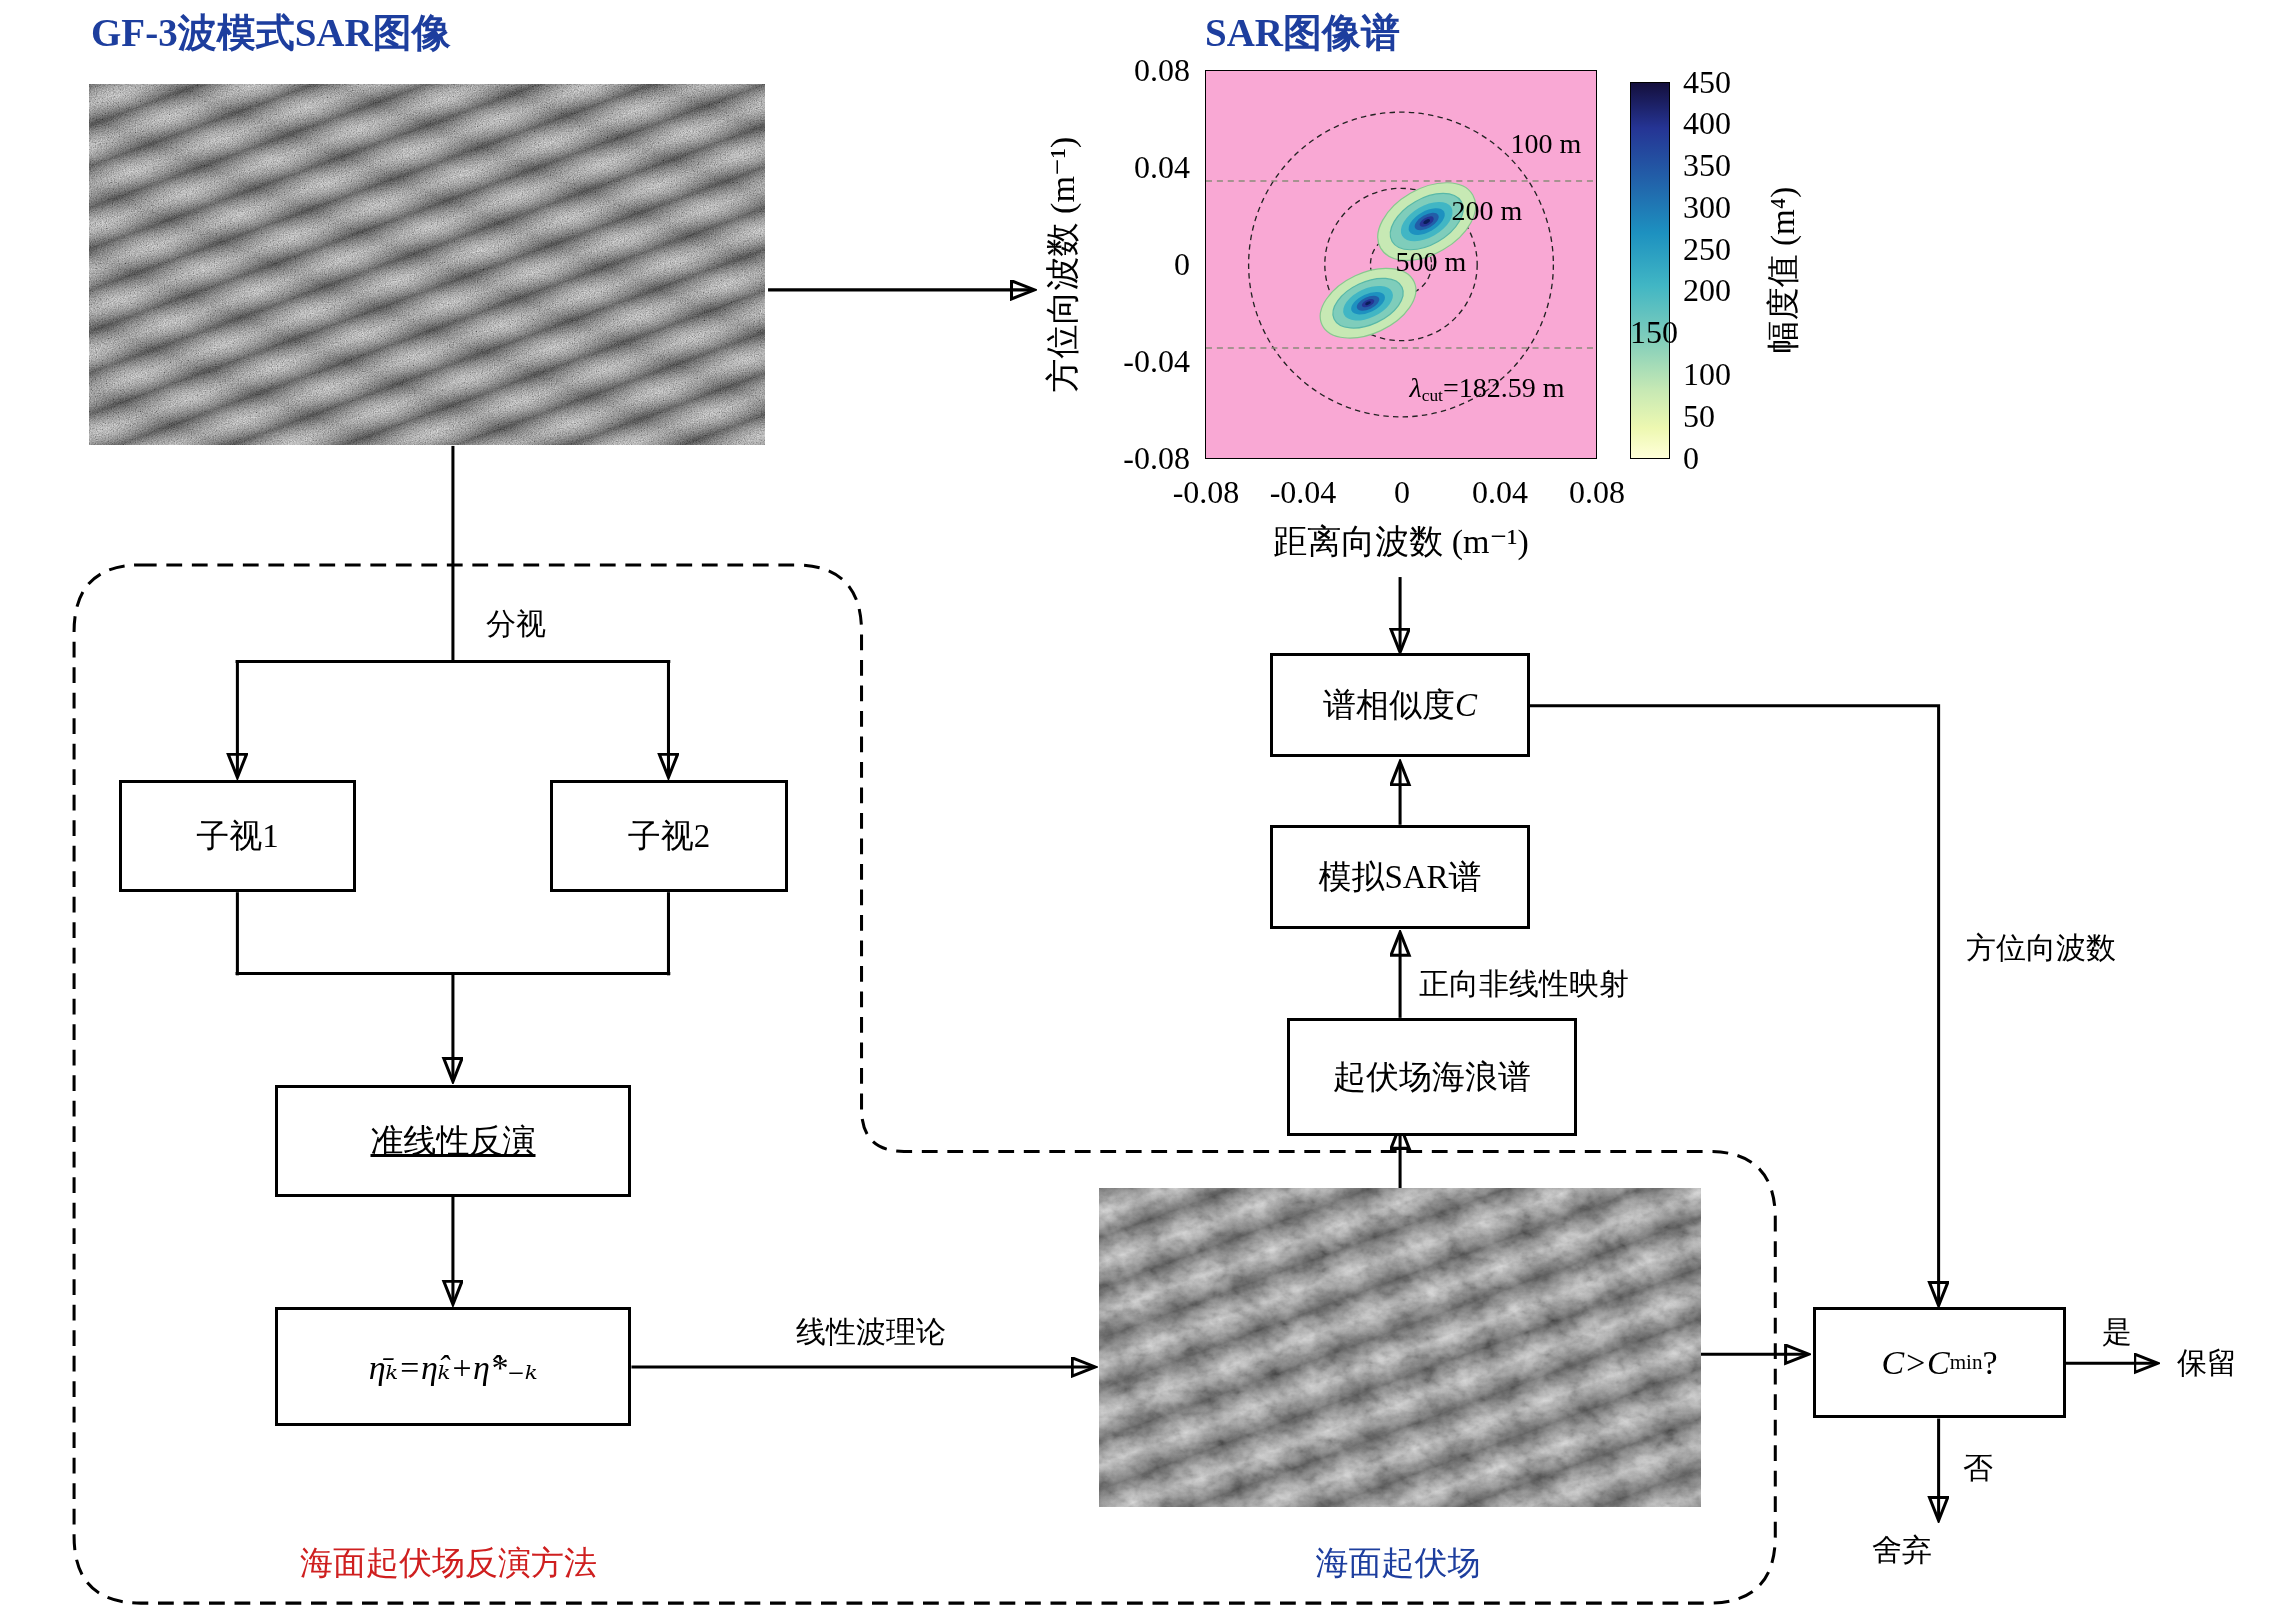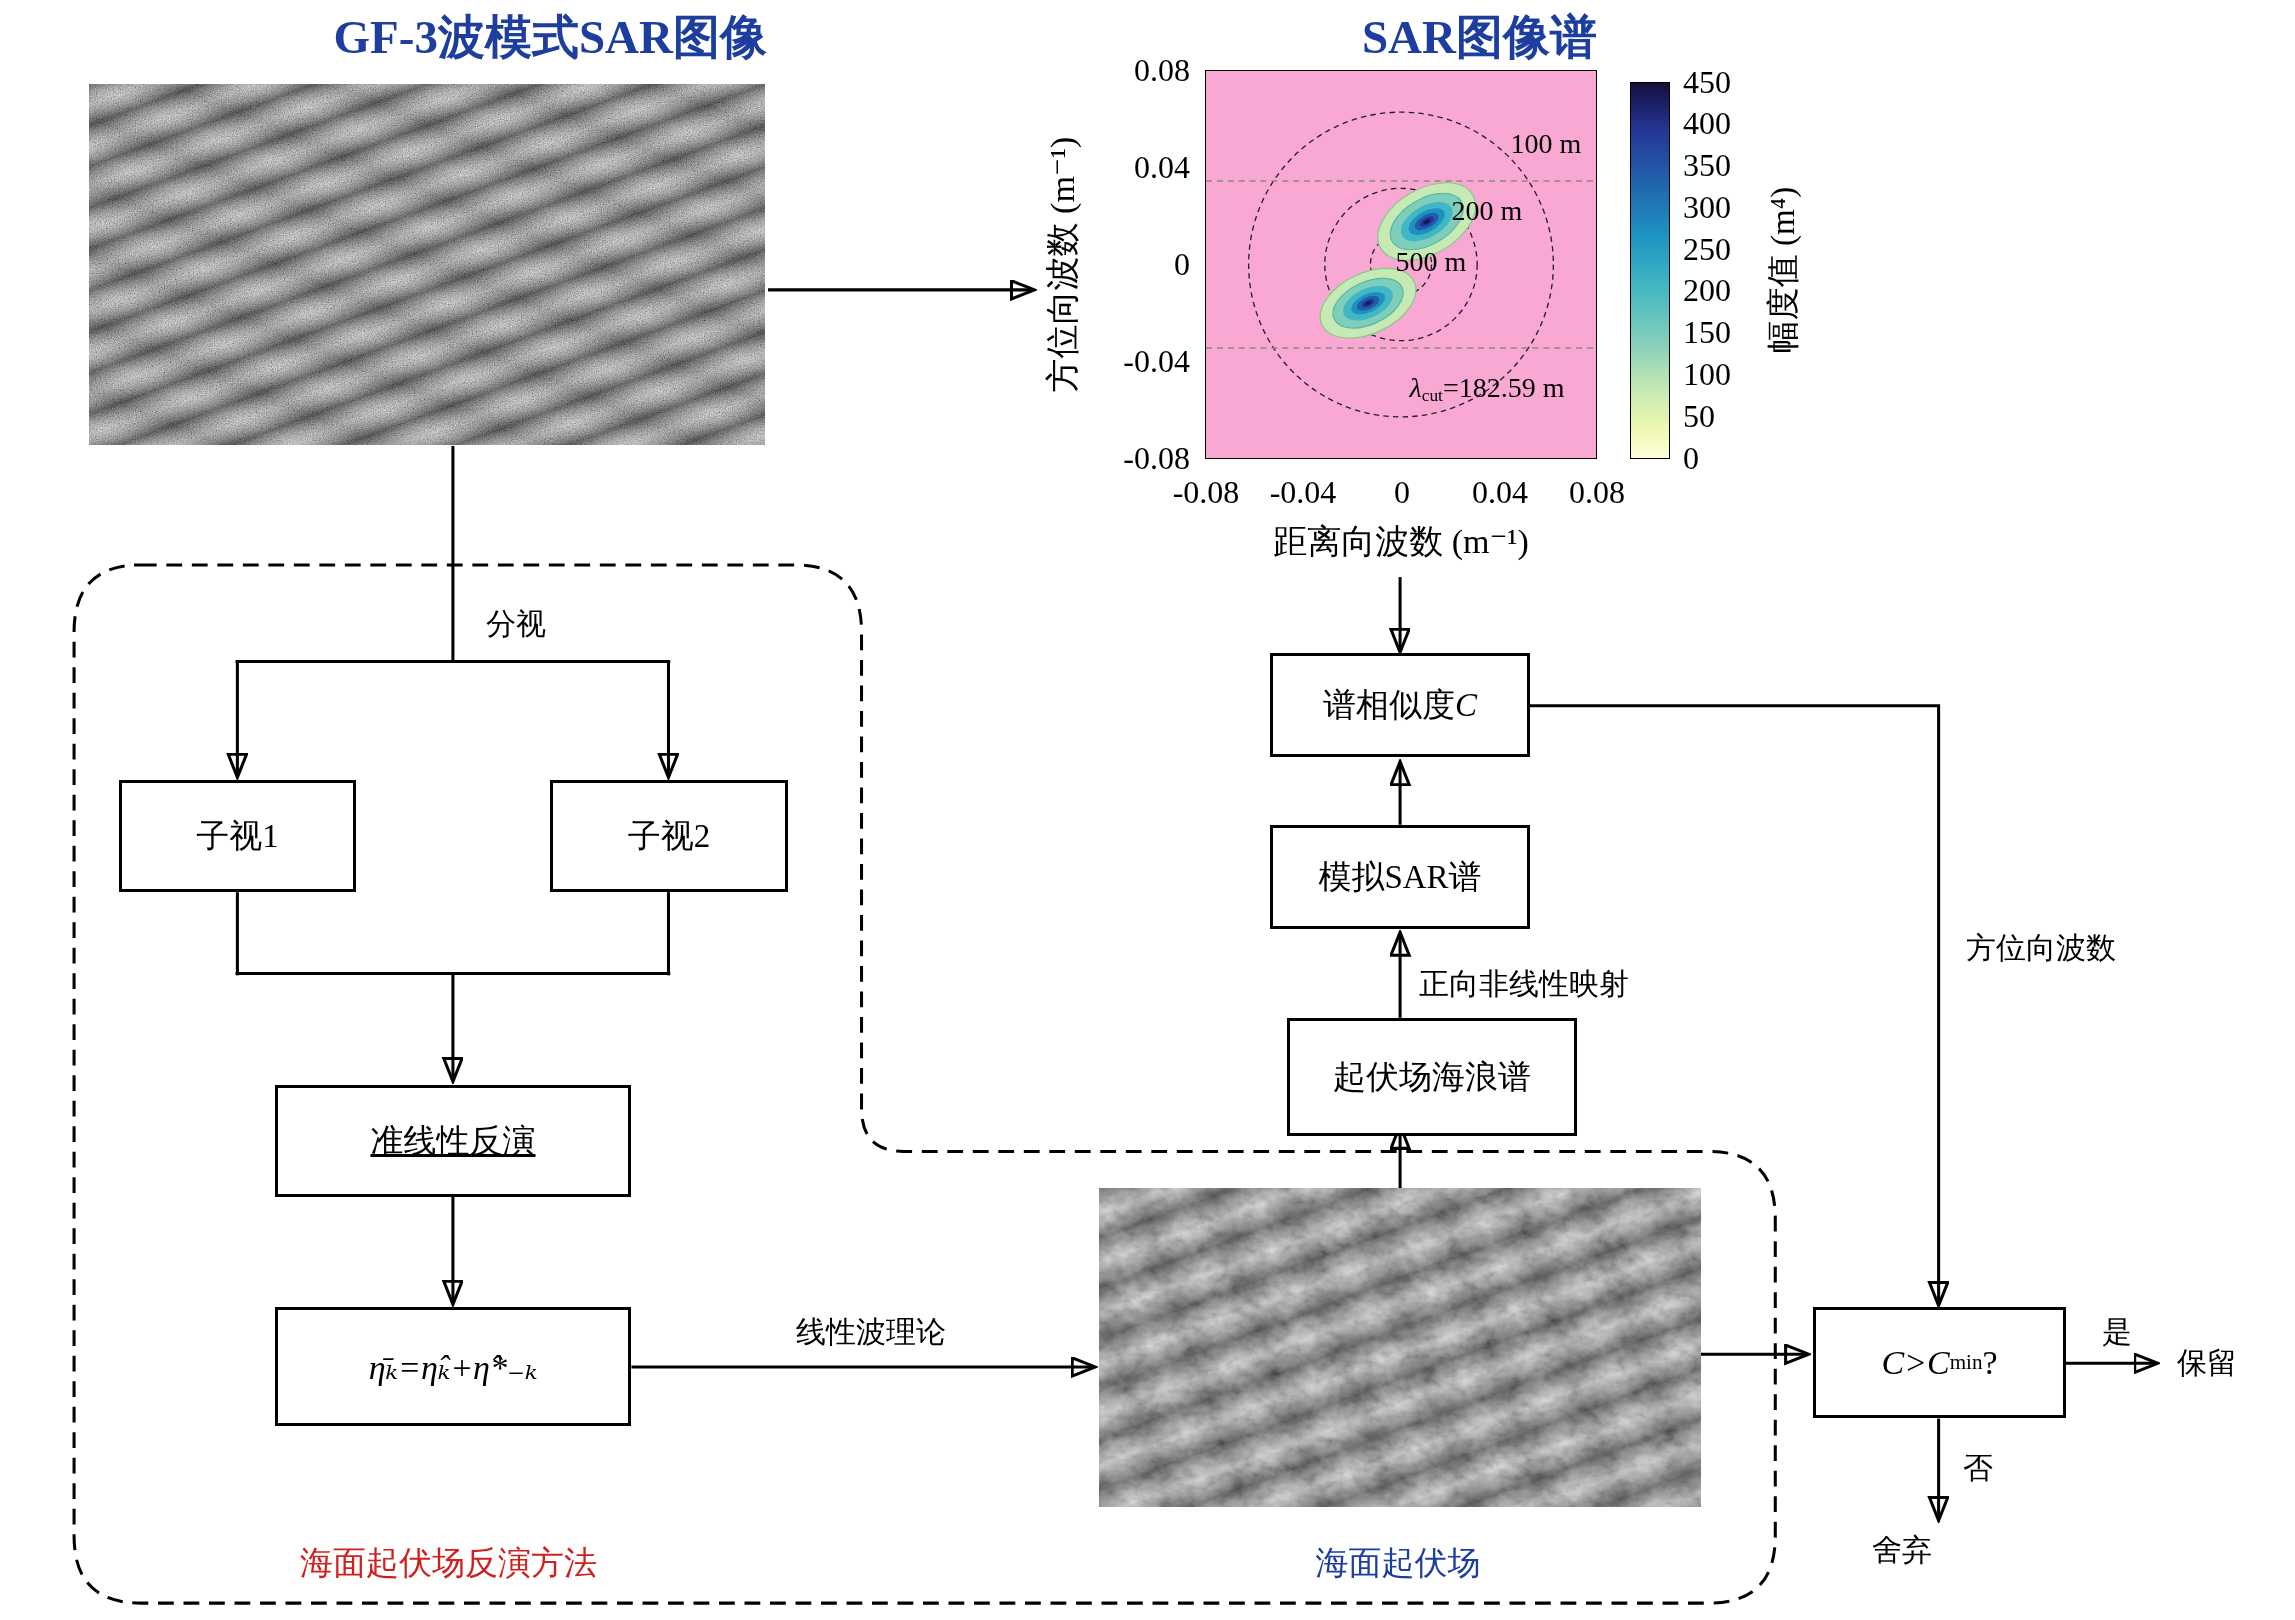--- a/index.html
+++ b/index.html
@@ -3,21 +3,21 @@
 <meta charset="utf-8">
 <style>
   html,body{margin:0;padding:0;}
   body{
     width:2295px;height:1621px;position:relative;background:#ffffff;
     font-family:"Liberation Serif","DejaVu Serif",serif;color:#000;overflow:hidden;
   }
   .abs{position:absolute;box-sizing:border-box;}
   svg{display:block;}
   
-  .fig-title{font-size:47px;text-align:right;color:#1d3e9e;font-weight:bold;}
+  .fig-title{font-size:39px;text-align:left;color:#1d3e9e;font-weight:bold;}
   .caption{font-size:33px;text-align:center;}
   .cap-red{color:#cf1f1f;}
   .cap-blue{color:#1d3e9e;}
   
   .fbox{
     border:3px solid #000;background:#fff;display:flex;align-items:center;justify-content:center;
     font-size:33px;text-align:center;
   }
   .flabel{font-size:30px;white-space:nowrap;}
   .m-it{font-style:italic;}
@@ -170,21 +170,21 @@
 <div class="abs axlabel" style="left:1205px;top:519px;width:392px;">距离向波数 (m⁻¹)</div>
 <div class="abs axlabel rot" style="left:850px;top:245px;width:425px;height:39px;line-height:39px;">方位向波数 (m⁻¹)</div>
 
 <div class="abs cbar" style="left:1630px;top:82px;width:40px;height:377px;"></div>
 <div class="abs cbtick" style="left:1683px;top:63px;width:103px;">450</div>
 <div class="abs cbtick" style="left:1683px;top:104px;width:103px;">400</div>
 <div class="abs cbtick" style="left:1683px;top:146px;width:103px;">350</div>
 <div class="abs cbtick" style="left:1683px;top:188px;width:103px;">300</div>
 <div class="abs cbtick" style="left:1683px;top:230px;width:103px;">250</div>
 <div class="abs cbtick" style="left:1683px;top:271px;width:103px;">200</div>
-<div class="abs cbtick" style="left:1683px;top:313px;width:103px;">150</div>
+<div class="abs cbtick" style="left:1630px;top:313px;width:103px;">150</div>
 <div class="abs cbtick" style="left:1683px;top:355px;width:103px;">100</div>
 <div class="abs cbtick" style="left:1683px;top:397px;width:103px;">50</div>
 <div class="abs cbtick" style="left:1683px;top:439px;width:103px;">0</div>
 <div class="abs axlabel rot" style="left:1588px;top:252px;width:389px;height:36px;line-height:36px;font-size:33px;">幅度值 (m⁴)</div>
 
 <div class="abs fbox" style="left:119px;top:780px;width:237px;height:112px;">子视1</div>
 <div class="abs fbox" style="left:550px;top:780px;width:238px;height:112px;">子视2</div>
 <div class="abs fbox" style="left:275px;top:1085px;width:356px;height:112px;text-decoration:underline;">准线性反演</div>
 <div class="abs fbox m-it" style="left:275px;top:1307px;width:356px;height:119px;font-size:34px;">η̄ₖ=η̂ₖ+η̂*₋ₖ</div>
 <div class="abs fbox" style="left:1255px;top:1018px;width:290px;height:118px;margin-left:32px;">起伏场海浪谱</div>

